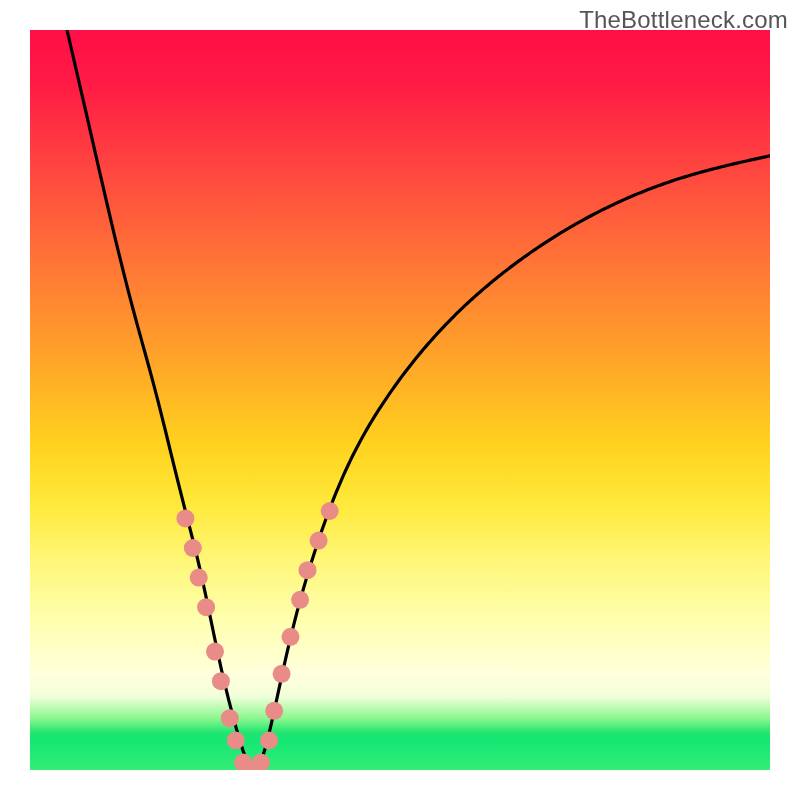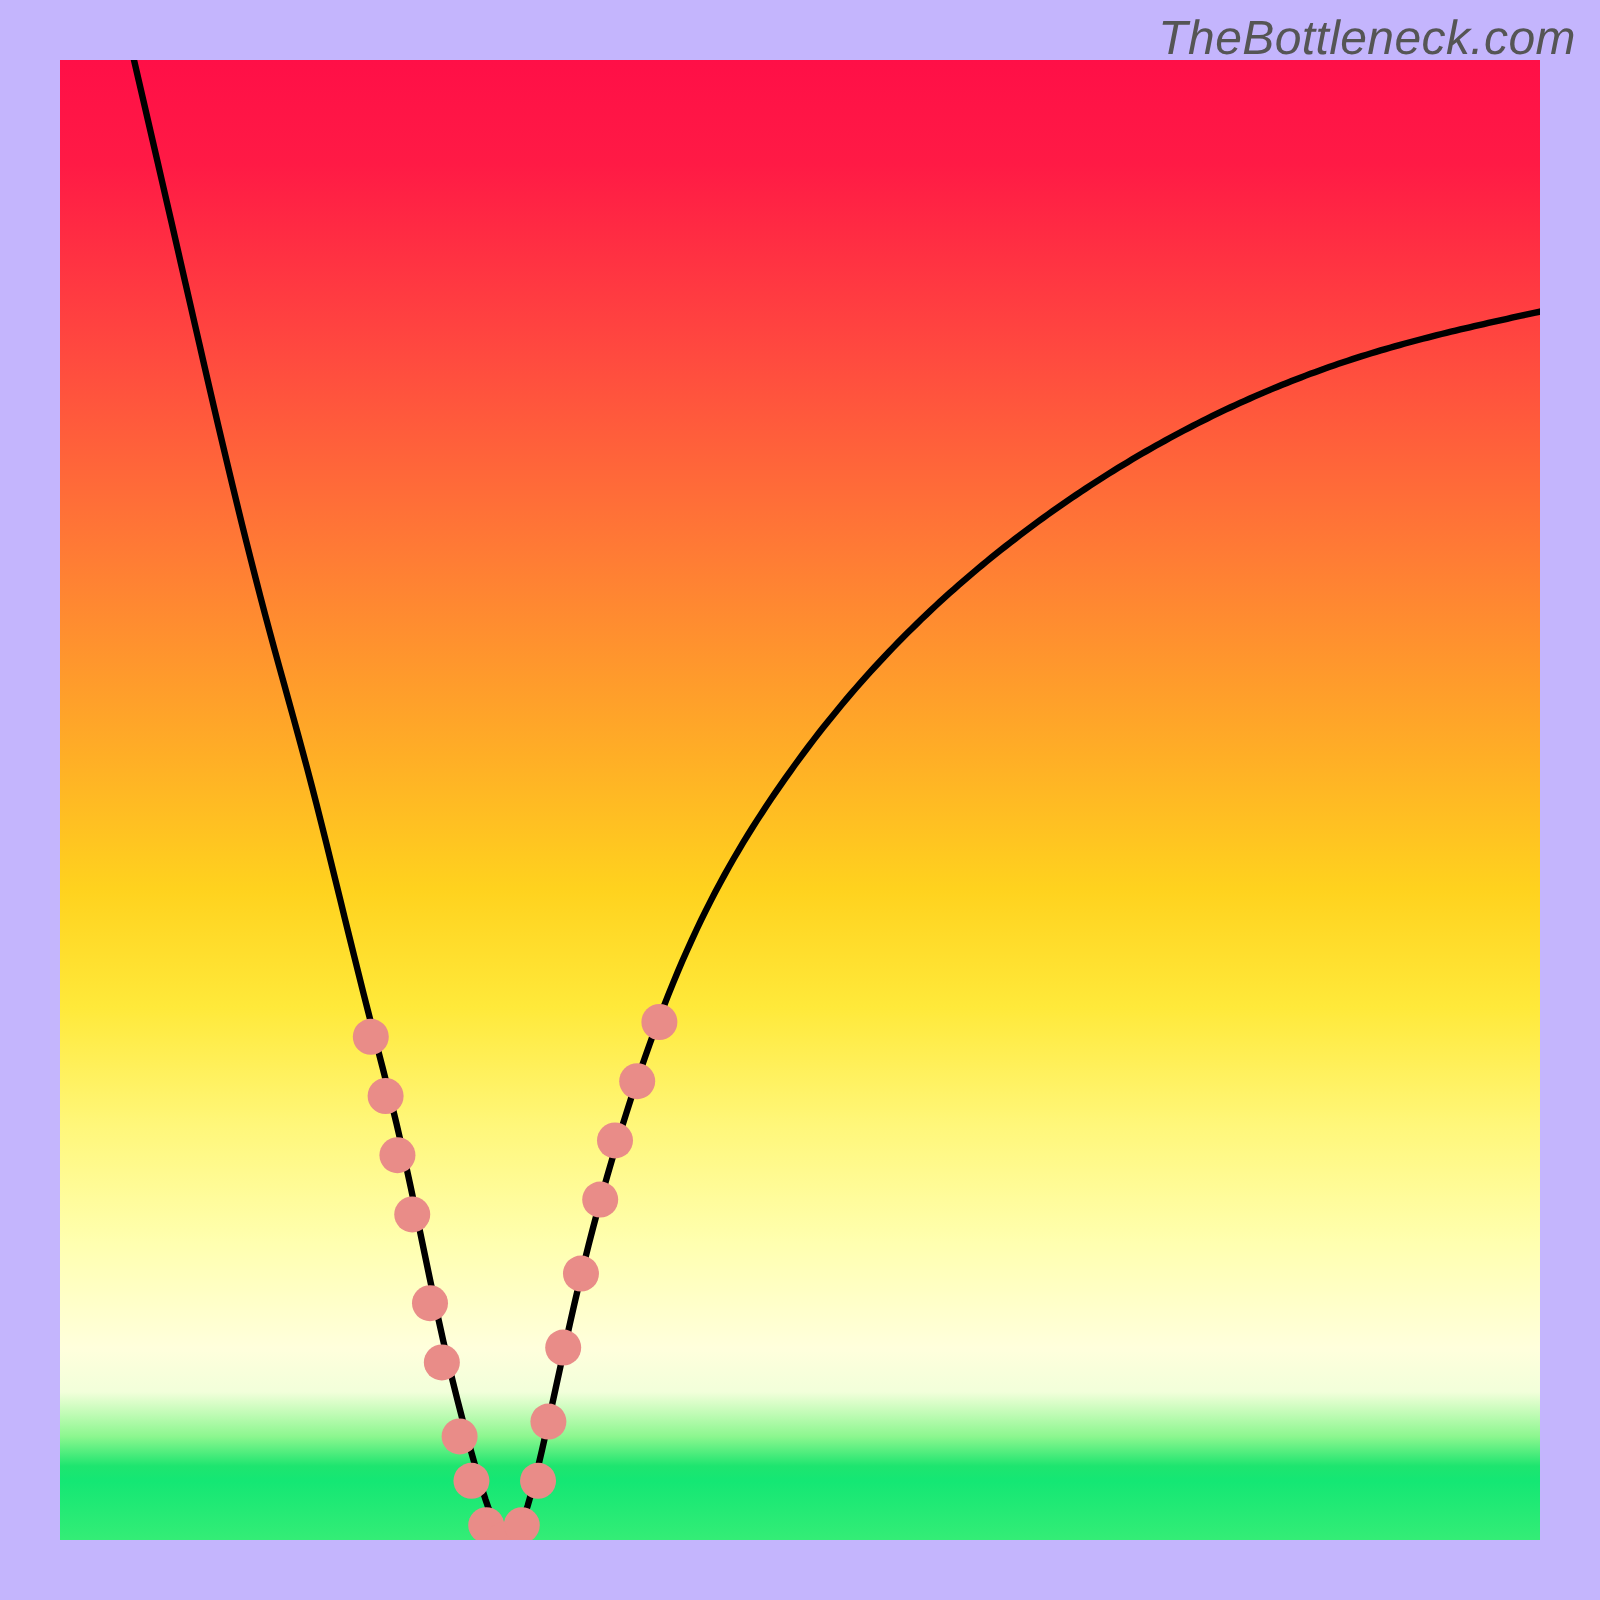--- a/index.html
+++ b/index.html
@@ -2,22 +2,21 @@
 <html><head>
 <meta charset="utf-8">
 <style>
   * { margin: 0; padding: 0; box-sizing: border-box; }
   html, body { width: 800px; height: 800px; overflow: hidden; }
   body { background: #000; font-family: Arial, Helvetica, sans-serif; }
 
   .frame {
     position: absolute;
     inset: 0;
-    background: #c4b5fd;
-    font-style: italic;
+    background: #ffffff;
   }
 
   .plot-area {
     position: absolute;
     left: 30px;
     top: 30px;
     width: 740px;
     height: 740px;
     overflow: hidden;
   }

